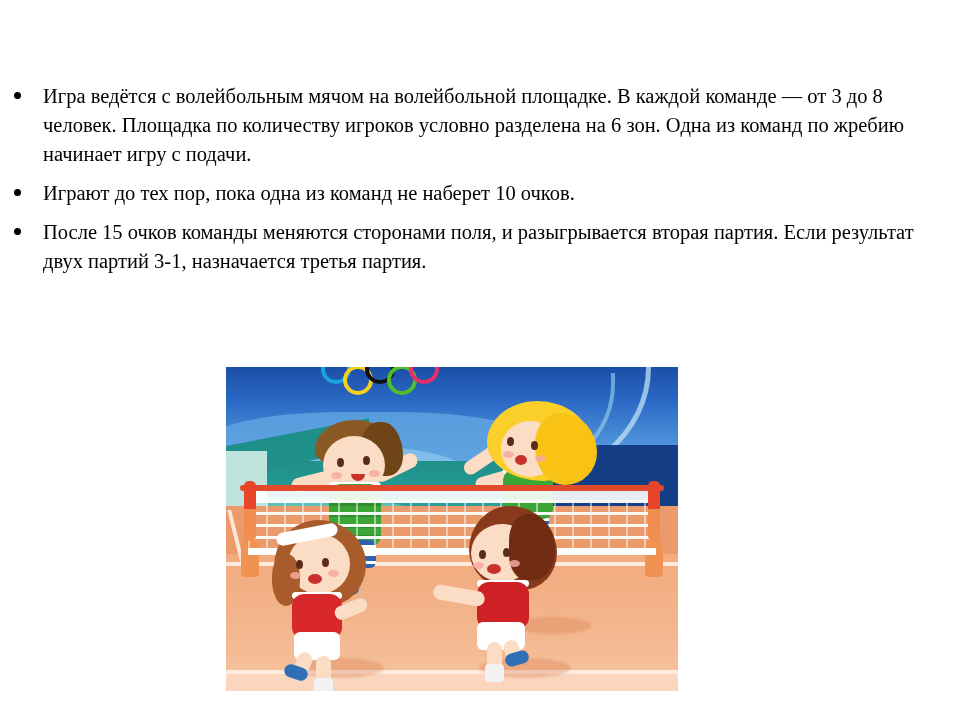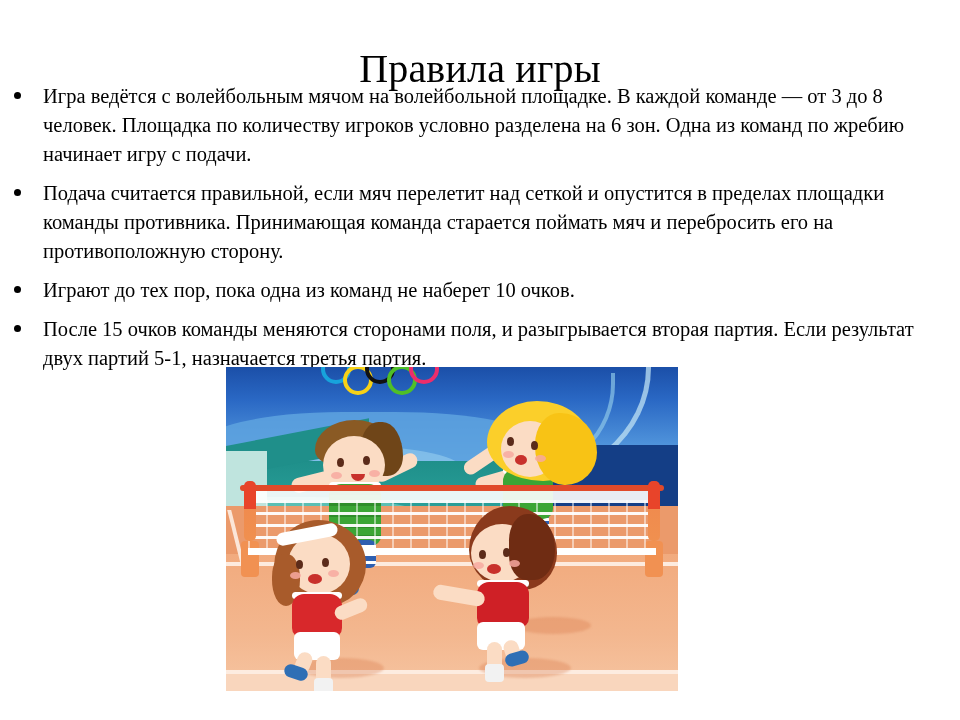--- a/index.html
+++ b/index.html
@@ -567,38 +567,33 @@
   }
   .shadow.sh1 { left: 16%; bottom: 7%;  width: 86px; height: 20px; }
   .shadow.sh2 { left: 56%; bottom: 7%;  width: 92px; height: 20px; }
   .shadow.sh3 { left: 64%; top: 60%;    width: 76px; height: 17px; }
 </style>
 </head>
 <body>
 
 <div class="slide">
 
-  <h1 class="slide-title">Правила  игры</h1>
 
   <ul class="body-list">
     <li class="bullet-item">
       <span class="bullet-dot"></span>
       <span class="bullet-text">Игра ведётся с волейбольным мячом на волейбольной площадке. В каждой команде — от 3 до 8 человек. Площадка по количеству игроков условно разделена на 6 зон. Одна из команд по жребию начинает игру с подачи.</span>
     </li>
     <li class="bullet-item">
       <span class="bullet-dot"></span>
-      <span class="bullet-text"> Подача считается правильной, если мяч перелетит над сеткой и опустится в пределах площадки команды противника. Принимающая команда старается поймать мяч и перебросить его на противоположную сторону.</span>
-    </li>
-    <li class="bullet-item">
-      <span class="bullet-dot"></span>
       <span class="bullet-text">Играют до тех пор, пока одна из команд не наберет 10 очков.</span>
     </li>
     <li class="bullet-item">
       <span class="bullet-dot"></span>
-      <span class="bullet-text">После 15 очков команды меняются сторонами поля, и разыгрывается вторая партия. Если результат двух партий 5-1, назначается третья партия.</span>
+      <span class="bullet-text">После 15 очков команды меняются сторонами поля, и разыгрывается вторая партия. Если результат двух партий 3-1, назначается третья партия.</span>
     </li>
   </ul>
 
   <div class="illustration">
     <div class="ill-inner">
 
       <div class="sky"></div>
       <div class="sky-band-a"></div>
       <div class="sky-band-b"></div>
       <div class="swoosh"></div>

